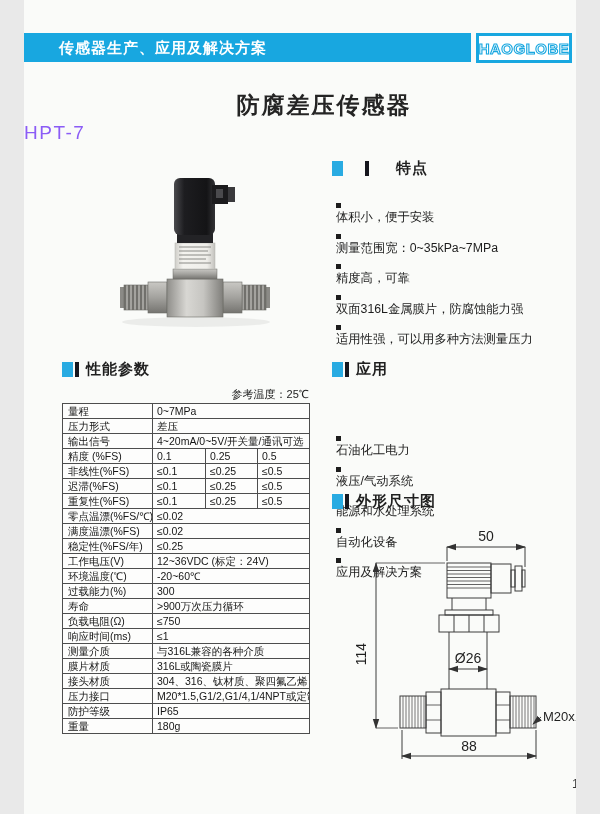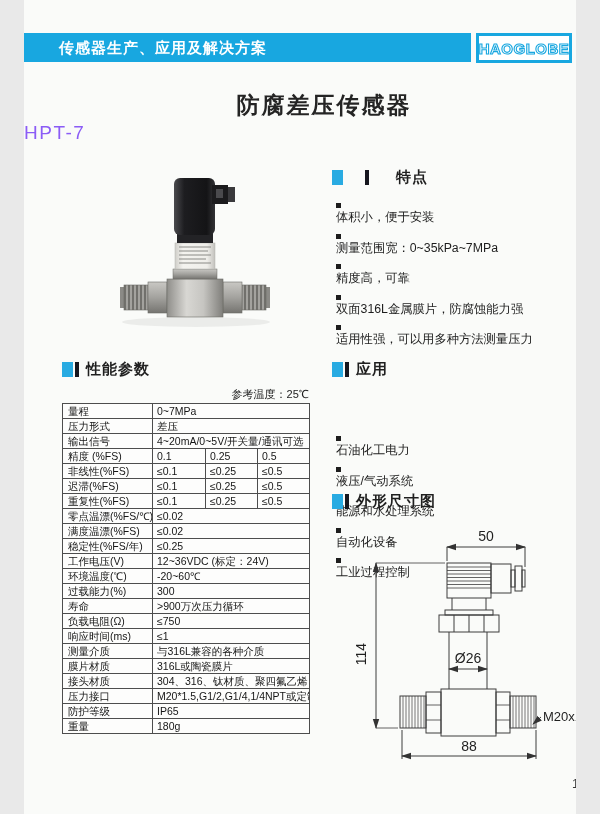--- a/index.html
+++ b/index.html
@@ -122,21 +122,21 @@
 
     <rect x="65" y="72" width="36" height="11" fill="#232326"></rect>
 
     <rect x="62" y="18" width="41" height="57" rx="6" fill="url(#gBlack)"></rect>
 
     <rect x="100" y="25" width="16" height="19" fill="#1b1b1d"></rect>
     <rect x="104" y="29" width="7" height="9" fill="#4a4a4d"></rect>
     <rect x="116" y="27" width="7" height="15" fill="#39393c"></rect>
   </svg>
 
-  <div class="sec-head" style="left:308px;top:169px;gap:20px;">
+  <div class="sec-head" style="left:308px;top:160px;gap:20px;">
     <span class="sq-cyan"></span>
     <span class="sq-dark"></span>
     <span class="sec-title">特点</span>
   </div>
   <ul class="blist" style="left:312px;top:196px;width:280px;">
 
       <li>
         <span class="bsq"></span>
         <span>体积小，便于安装</span>
       </li>
@@ -297,21 +297,21 @@
         <span>能源和水处理系统</span>
       </li>
 
       <li>
         <span class="bsq"></span>
         <span>自动化设备</span>
       </li>
 
       <li>
         <span class="bsq"></span>
-        <span>工业过程控制</span>
+        <span>应用及解决方案</span>
       </li>
     </ul>
 
   <div class="sec-head" style="left:308px;top:493px;">
     <span class="sq-cyan"></span>
     <span class="sq-dark"></span>
     <span class="sec-title">外形尺寸图</span>
   </div>
 
   <svg style="position:absolute;left:328px;top:523px;" width="272" height="262" viewBox="0 0 272 262">

